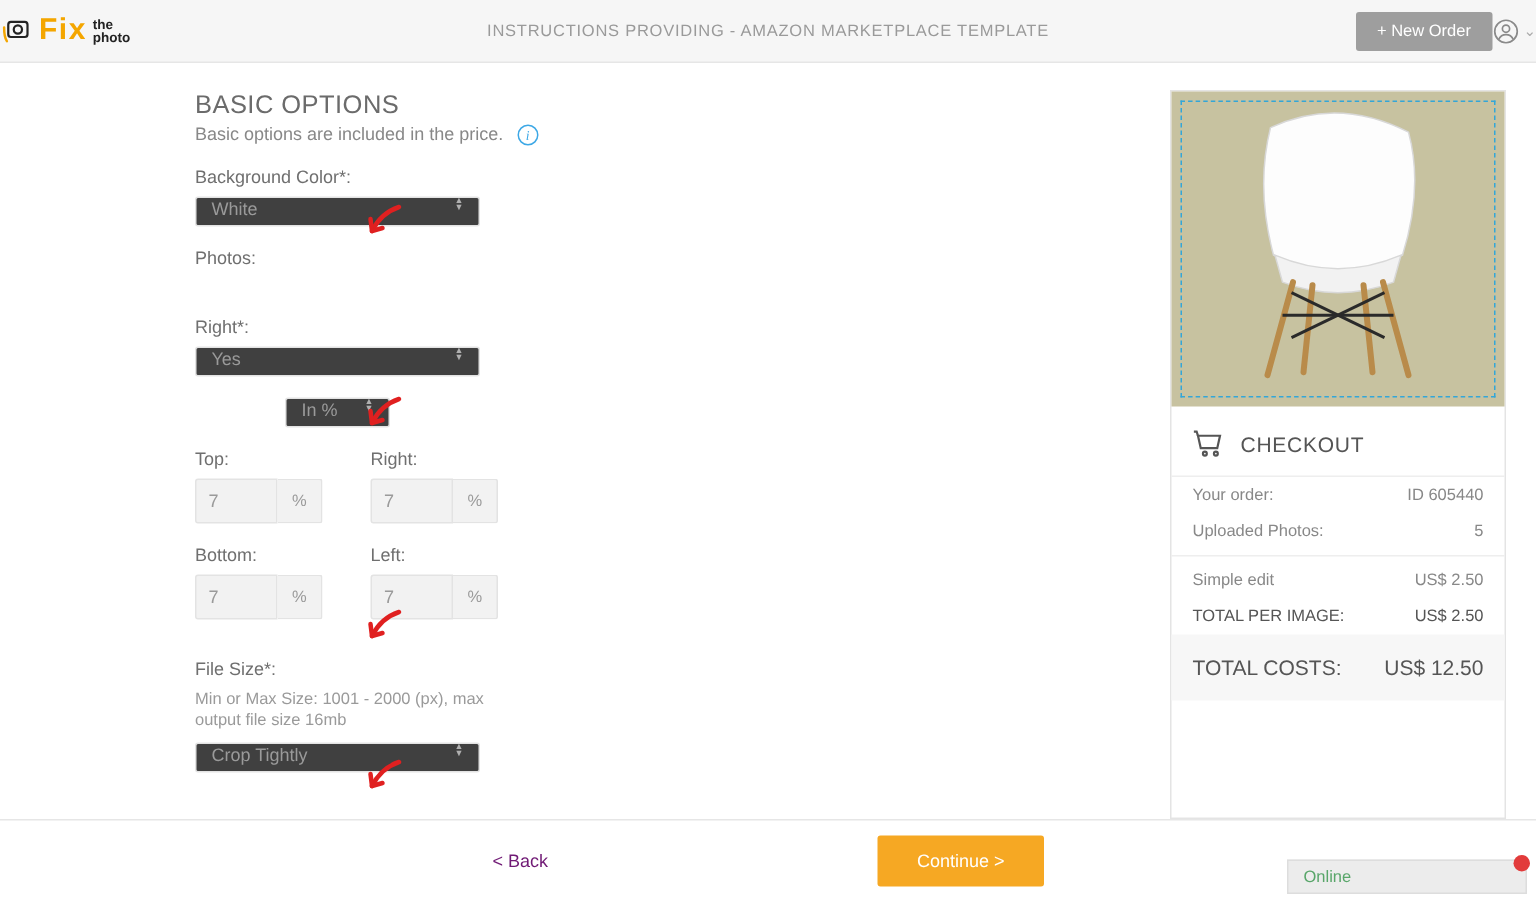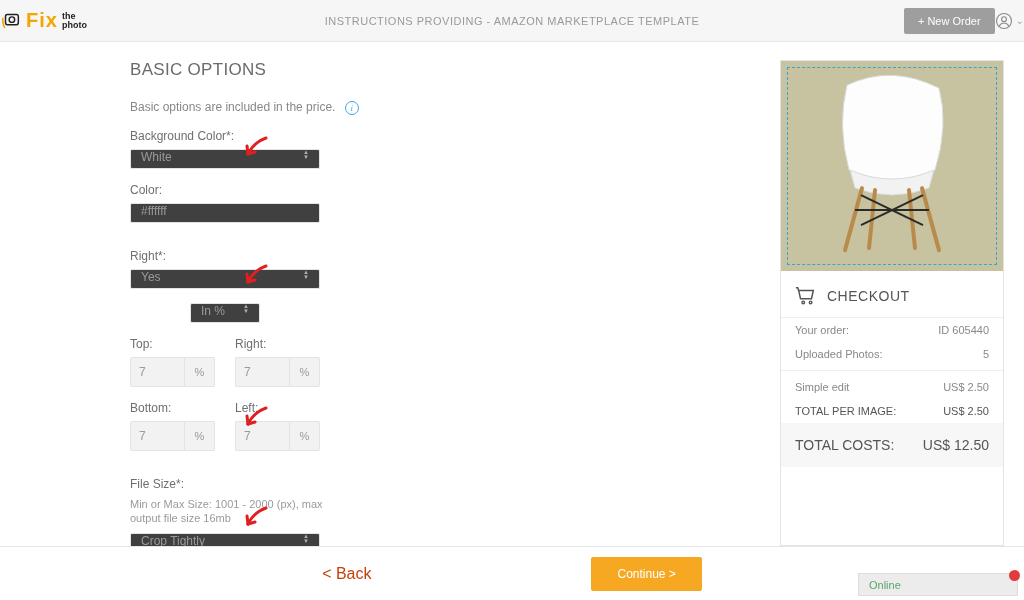--- a/index.html
+++ b/index.html
@@ -12,32 +12,32 @@
   .logo-mark{width:22px;height:22px}
   .header-title{position:absolute;left:0;right:0;text-align:center;font-size:11px;letter-spacing:.5px;color:#9a9a9a;text-transform:uppercase}
   .header-right{margin-left:auto;display:flex;align-items:center;}
   .btn-neworder{background:#9e9e9e;color:#fff;border:none;padding:7px 14px;font-size:11px;border-radius:2px;cursor:pointer}
   .user-menu{display:flex;align-items:center;gap:3px;color:#8a8a8a;cursor:pointer}
   .user-menu svg{width:18px;height:18px}
   .chev{font-size:10px;color:#aaa}
   
   .main{display:flex;gap:20px;padding:18px 20px 0 20px;height:504px}
   .left{flex:1;padding-left:110px}
-  h2.section{font-size:17px;color:#6b6b6b;font-weight:400;letter-spacing:.3px;margin-bottom:20px}
+  h2.section{font-size:17px;color:#6b6b6b;font-weight:400;letter-spacing:.3px;margin-bottom:2px}
   .hint{font-size:12px;color:#888;margin-bottom:14px}
   .info-icon{display:inline-flex;align-items:center;justify-content:center;width:14px;height:14px;border:1px solid #3da8e6;color:#3da8e6;border-radius:50%;font-size:9px;margin-left:6px;font-style:italic;font-family:serif}
   .field-label{font-size:12px;color:#6f6f6f;margin-bottom:6px;display:block}
   .select,.input{height:20px;background:#404040;border:1px solid #e3e3e3;border-radius:2px;font-size:12px;color:#9a9a9a;padding:0 10px;display:flex;align-items:flex-start;justify-content:space-between}
   .select{width:190px;cursor:pointer}
   .select.small{width:70px}
   .input{width:190px}
   .sort-handle{display:flex;flex-direction:column;font-size:6px;line-height:5px;color:#b0b0b0}
   .gap{height:14px}
   .biggap{height:26px}
-  .row2{display:flex;gap:20px}
+  .row2{display:flex;gap:32px}
   .col2{width:85px}
   .num-wrap{display:flex;align-items:center}
   .num{width:55px;height:30px;background:#f2f2f2;border:1px solid #e3e3e3;border-radius:2px 0 0 2px;padding:0 8px;display:flex;align-items:center;color:#9a9a9a;font-size:12px}
   .unit{width:30px;height:30px;background:#f2f2f2;border:1px solid #e3e3e3;border-left:none;border-radius:0 2px 2px 0;display:flex;align-items:center;justify-content:center;color:#9a9a9a;font-size:11px}
   .sub-hint{font-size:11px;color:#9a9a9a;line-height:14px;margin-bottom:8px;max-width:210px}
   .arrow{position:absolute;pointer-events:none}
   .arrow svg{width:32px;height:32px}
   .arrow path{fill:none;stroke:#e02020;stroke-width:3;stroke-linecap:round}
   
   .panel{width:224px;border:1px solid #e4e4e4}
@@ -46,21 +46,21 @@
   .chair{position:absolute;left:50%;top:52%;transform:translate(-50%,-54%)}
   .checkout-head{display:flex;align-items:center;gap:10px;padding:14px 14px 10px 14px;border-bottom:1px solid #eee}
   .checkout-head svg{width:22px;height:22px}
   .checkout-head span{font-size:14px;color:#555;letter-spacing:.5px}
   .ck-row{display:flex;justify-content:space-between;padding:6px 14px;font-size:11px;color:#888}
   .ck-row.strong{color:#555;font-weight:normal}
   .ck-sep{border-top:1px solid #eee;margin:4px 0}
   .ck-total{background:#f7f7f7;padding:14px;display:flex;justify-content:space-between;font-size:14px;color:#555}
   
   .footer{height:54px;border-top:1px solid #e6e6e6;display:flex;align-items:center;justify-content:center;gap:220px;position:absolute;bottom:0;left:0;right:0;background:#fff}
-  .btn-back{background:none;border:none;color:#c2410c;font-size:16px;cursor:pointer}
+  .btn-back{background:none;border:none;color:#701a75;font-size:12px;cursor:pointer}
   .btn-continue{background:#f6a823;color:#fff;border:none;padding:10px 26px;font-size:12px;border-radius:2px;cursor:pointer}
   
   .online{position:absolute;right:6px;bottom:4px;width:160px;height:23px;background:#ececec;border:1px solid #ddd;display:flex;align-items:center;padding:0 10px;font-size:11px;color:#59a66a}
   .notif-dot{position:absolute;right:-3px;top:-4px;width:11px;height:11px;background:#e23b3b;border-radius:50%}
 </style>
 </head>
 <body>
 
 <div class="header">
   <div class="logo">
@@ -97,24 +97,21 @@
       <span class="info-icon">i</span>
     </div>
 
     <span class="field-label">Background Color*:</span>
     <div class="select">
       <span>White</span>
       <span class="sort-handle">▲<br>▼</span>
     </div>
     <div class="gap"></div>
 
-    <span class="field-label">Color:</span>
-    <div class="input">
-      <span>#ffffff</span>
-    </div>
+    <span class="field-label">Photos:</span>
     <div class="biggap"></div>
 
     <span class="field-label">Right*:</span>
     <div class="select">
       <span>Yes</span>
       <span class="sort-handle">▲<br>▼</span>
     </div>
     <div class="gap"></div>
 
     <div style="margin-left:60px">

